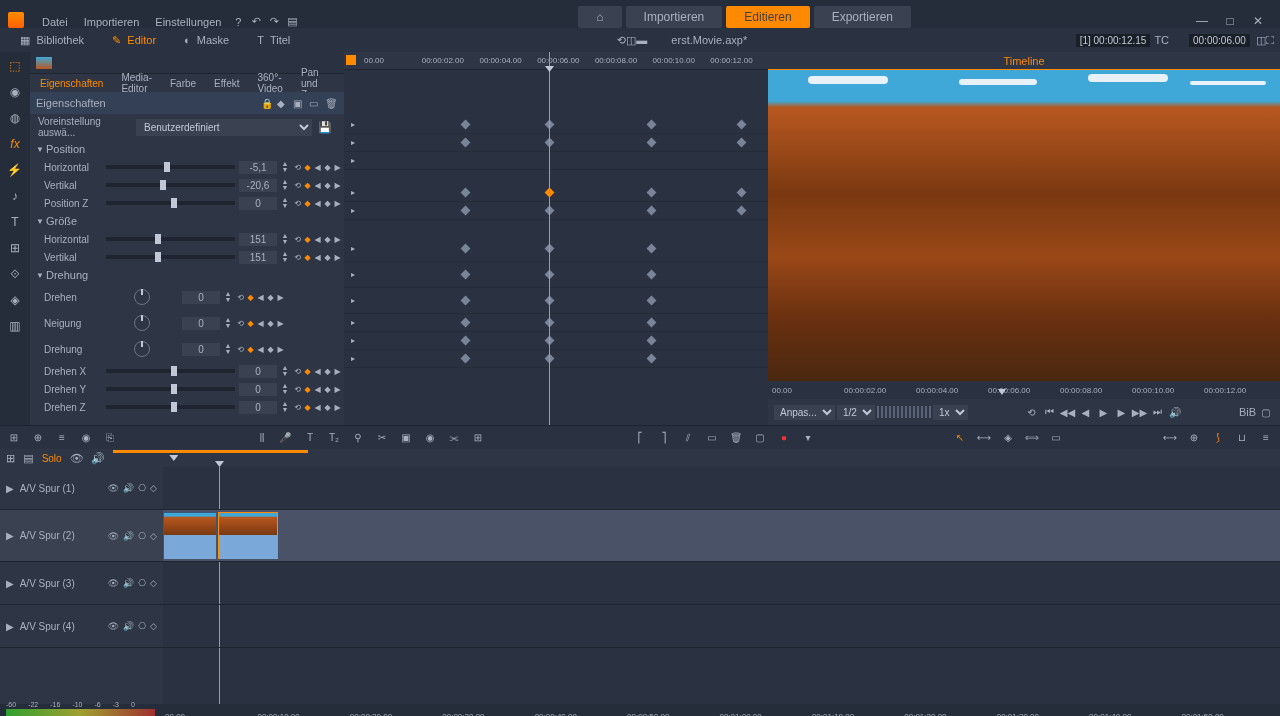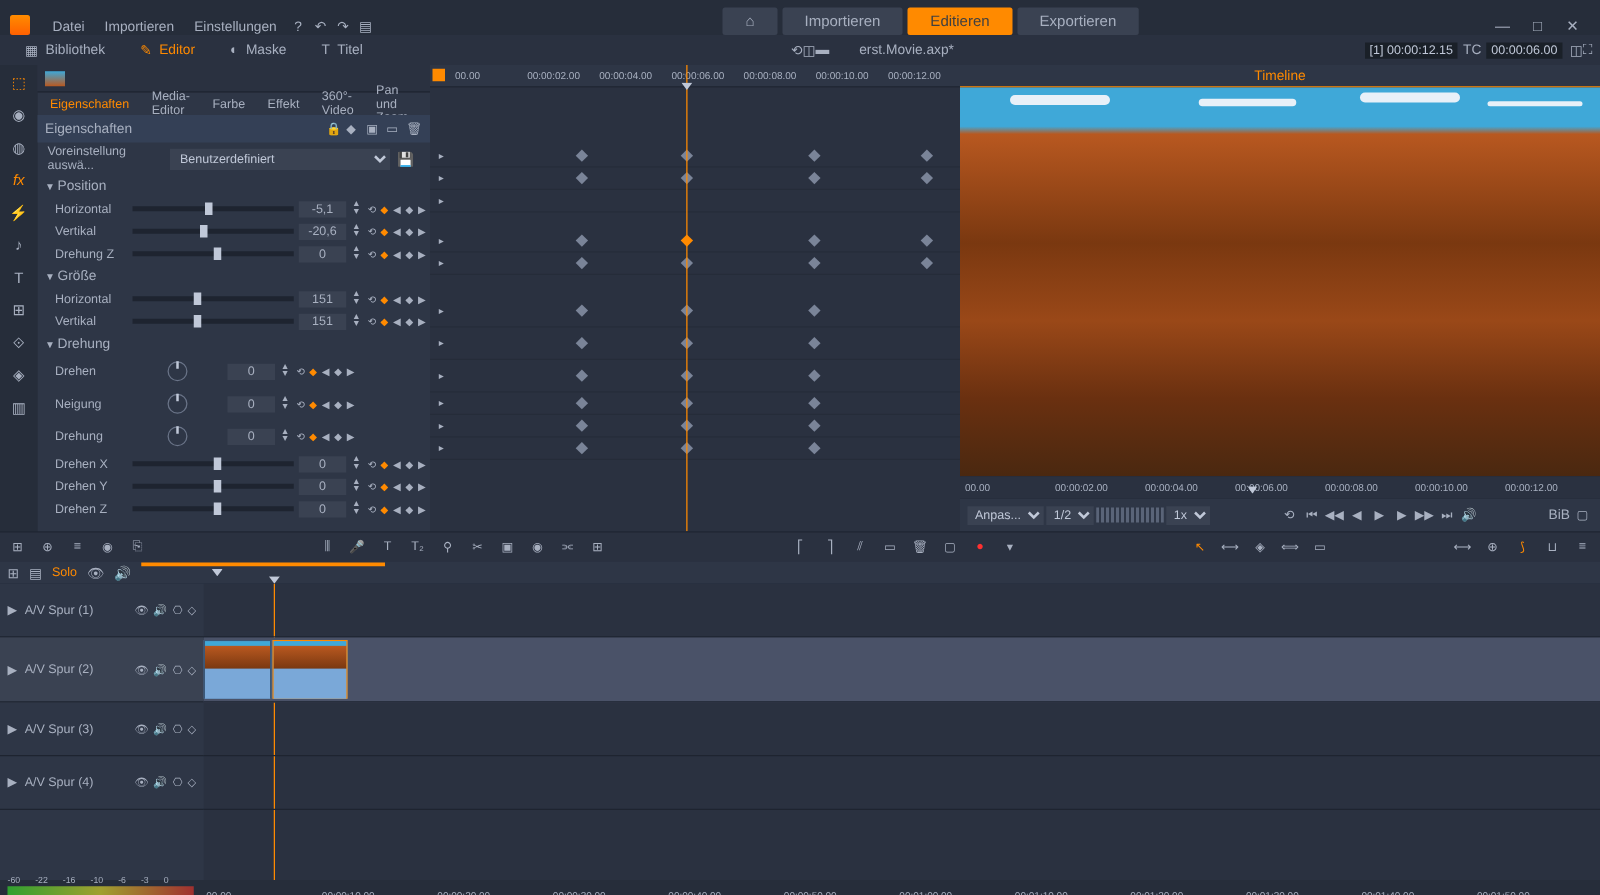--- a/index.html
+++ b/index.html
@@ -84,21 +84,21 @@
 .clip { position: absolute; top: 2px; bottom: 2px; background: #6090c0; border: 1px solid #3a5878; }
 .clip.sel { border: 1px solid #ff8a00; }
 .clip .thumb { height: 22px; background: linear-gradient(#3fa8d8 0%, #3fa8d8 15%, #b85820 18%, #7a3810 100%); }
 .clip .audio { height: 24px; background: #7aa8d8; }
 .tlplayhead { position: absolute; top: 0; bottom: 0; width: 1px; background: #ff8a00; left: 56px; }
 .tlplayhead::before { content:''; position:absolute; top:-6px; left:-4px; width:9px; height:6px; background:#c0c8d8; clip-path:polygon(0 0,100% 0,50% 100%); }
 .bottomruler { height: 24px; background: #262d3a; display: flex; align-items: center; padding: 0 6px; font-size: 8px; position: relative; }
 .bottomruler .audiometer { width: 150px; height: 14px; background: linear-gradient(90deg,#30a030,#a0a030,#a03030); margin-right: 10px; position:relative; }
 .bottomruler .audiometer .mlabels { position:absolute; top:-8px; left:0; display:flex; gap:12px; font-size:7px; }
 .bottomruler .btick { width: 93px; }
-.tcbox { background:#1a2028; padding:1px 4px; font-size:10px; color:#c0c8d8; }
+.tcbox { background:#1a2028; padding:1px 4px; font-size:10px; color:#c0c8d8;margin-left:16px; }
 </style>
 </head>
 <body>
 
 <div class="titlebar">
   <div class="logo"></div>
   <div class="menuitem">Datei</div>
   <div class="menuitem">Importieren</div>
   <div class="menuitem">Einstellungen</div>
   <div class="iconbtn">?</div>
@@ -220,21 +220,21 @@
         <div class="stepper">▲<br>▼</div>
         <div class="kfbtns">
           <span>⟲</span>
           <span style="color:#ff8a00">◆</span>
           <span>◀</span>
           <span>◆</span>
           <span>▶</span>
         </div>
       </div>
     <div class="paramrow">
-        <span class="plabel">Drehung Z</span>
+        <span class="plabel">Position Z</span>
         <div class="slider">
           <div class="thumb" style="left:50%"></div>
         </div>
         <span class="val">0</span>
         <div class="stepper">▲<br>▼</div>
         <div class="kfbtns">
           <span>⟲</span>
           <span style="color:#ff8a00">◆</span>
           <span>◀</span>
           <span>◆</span>

